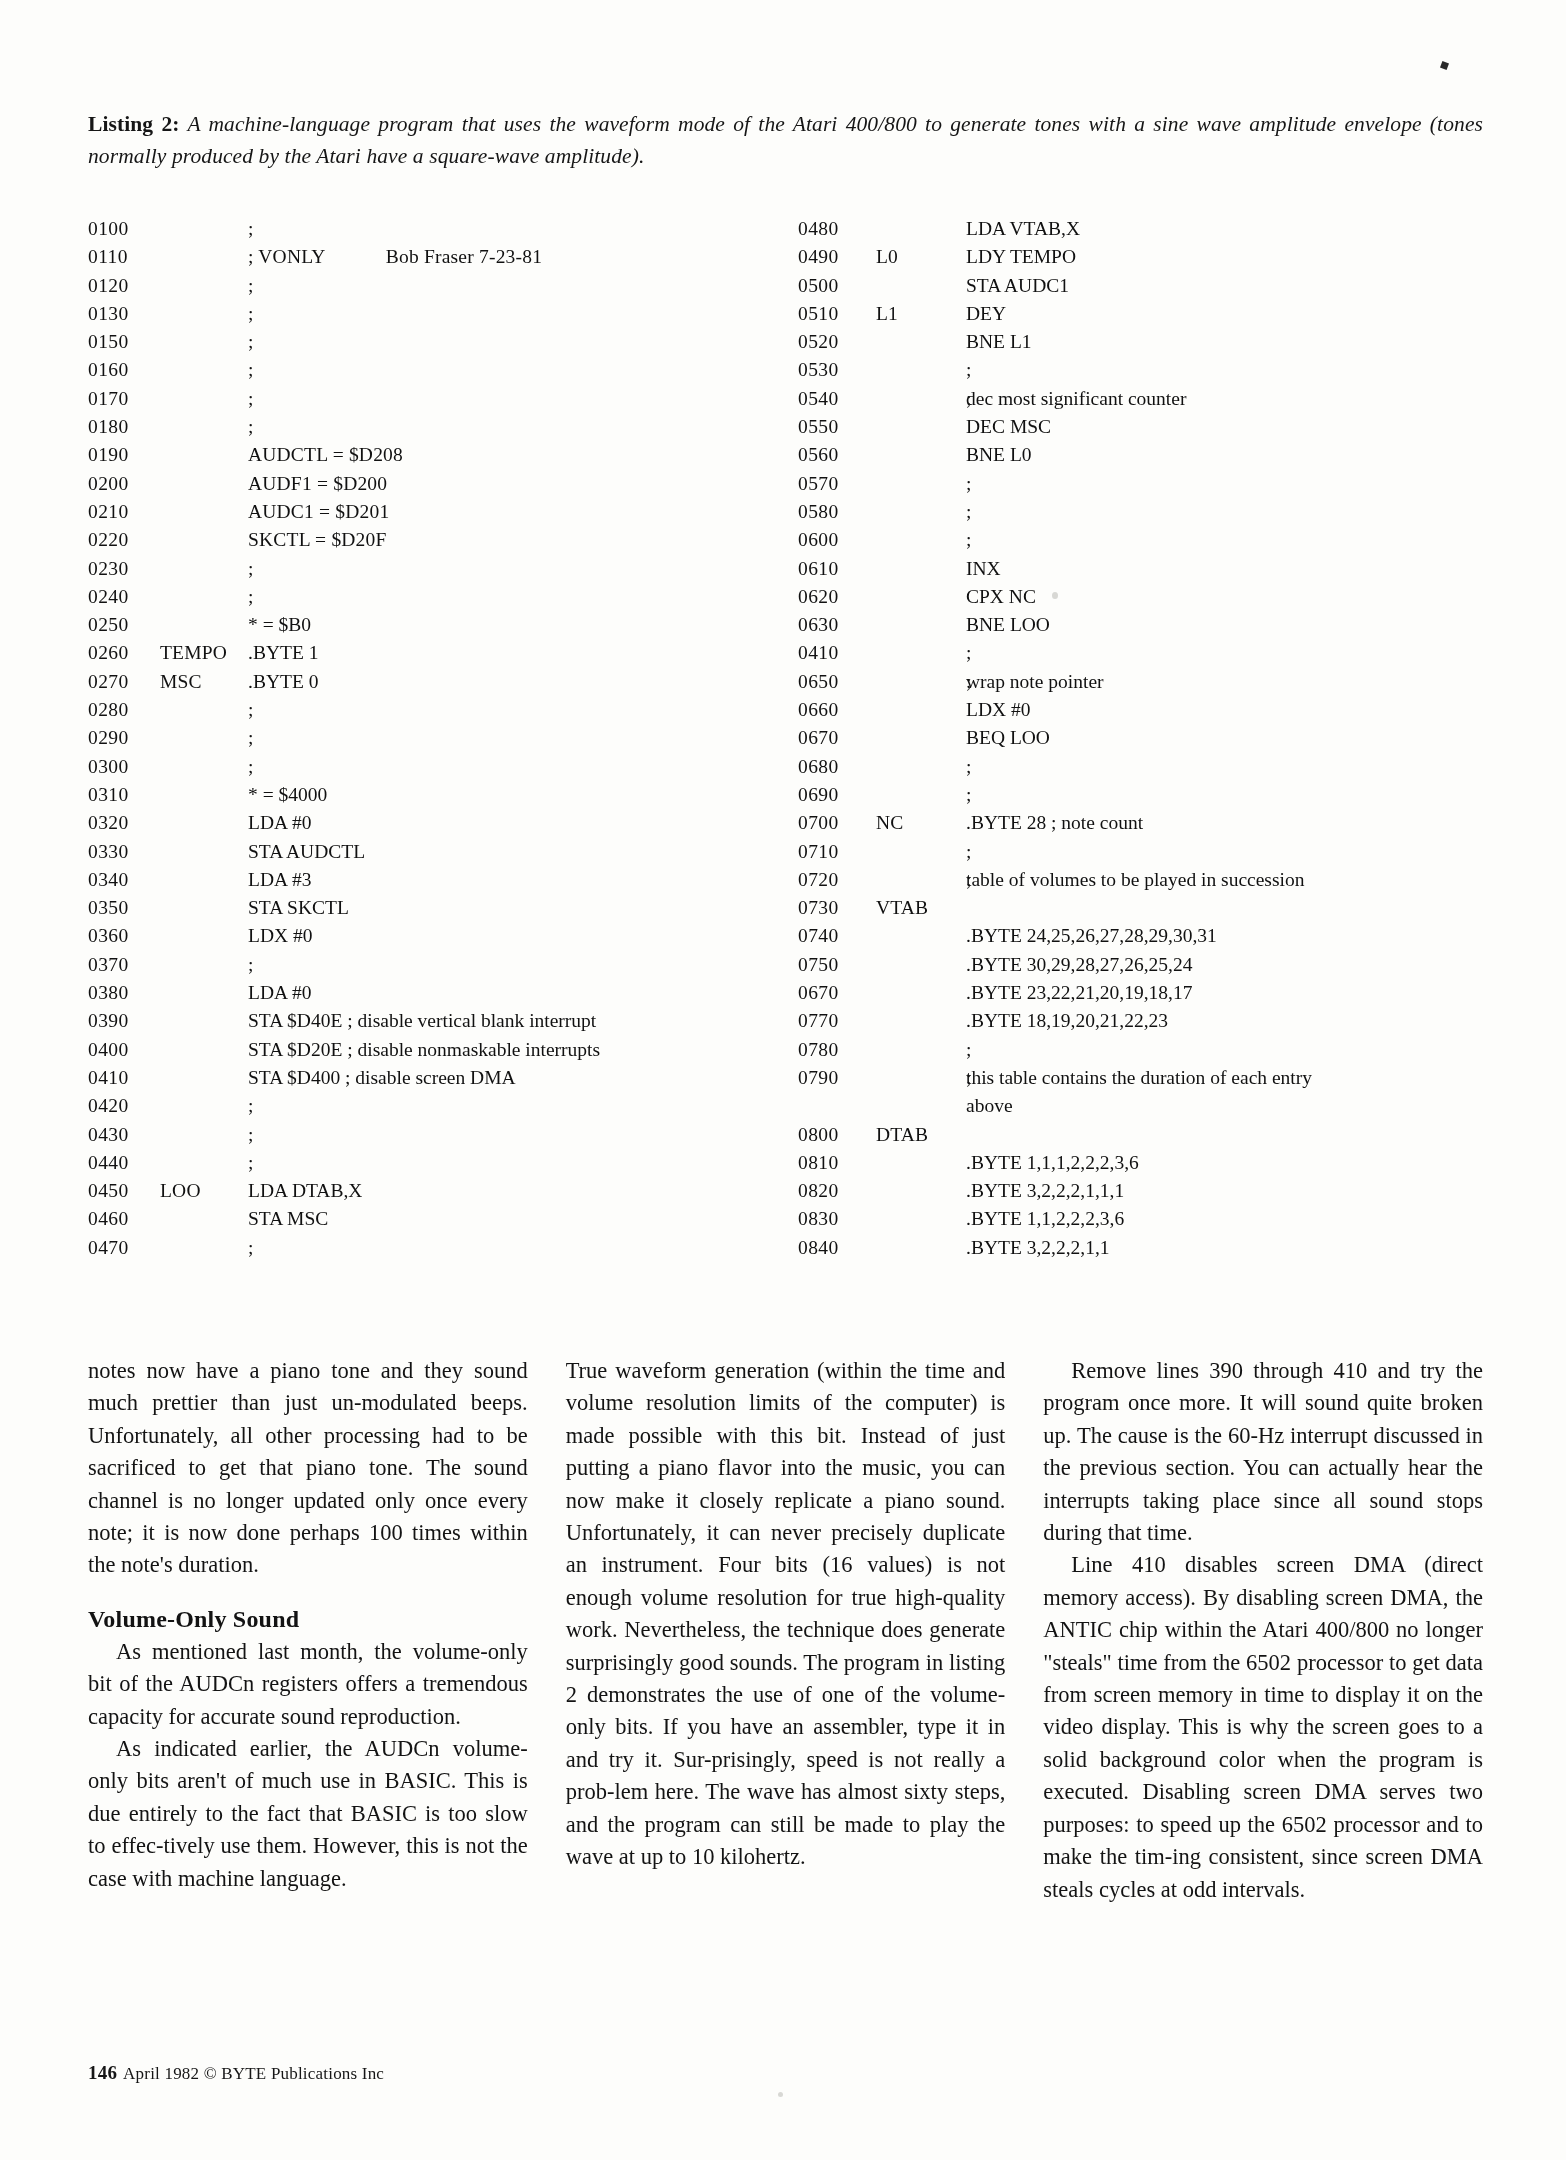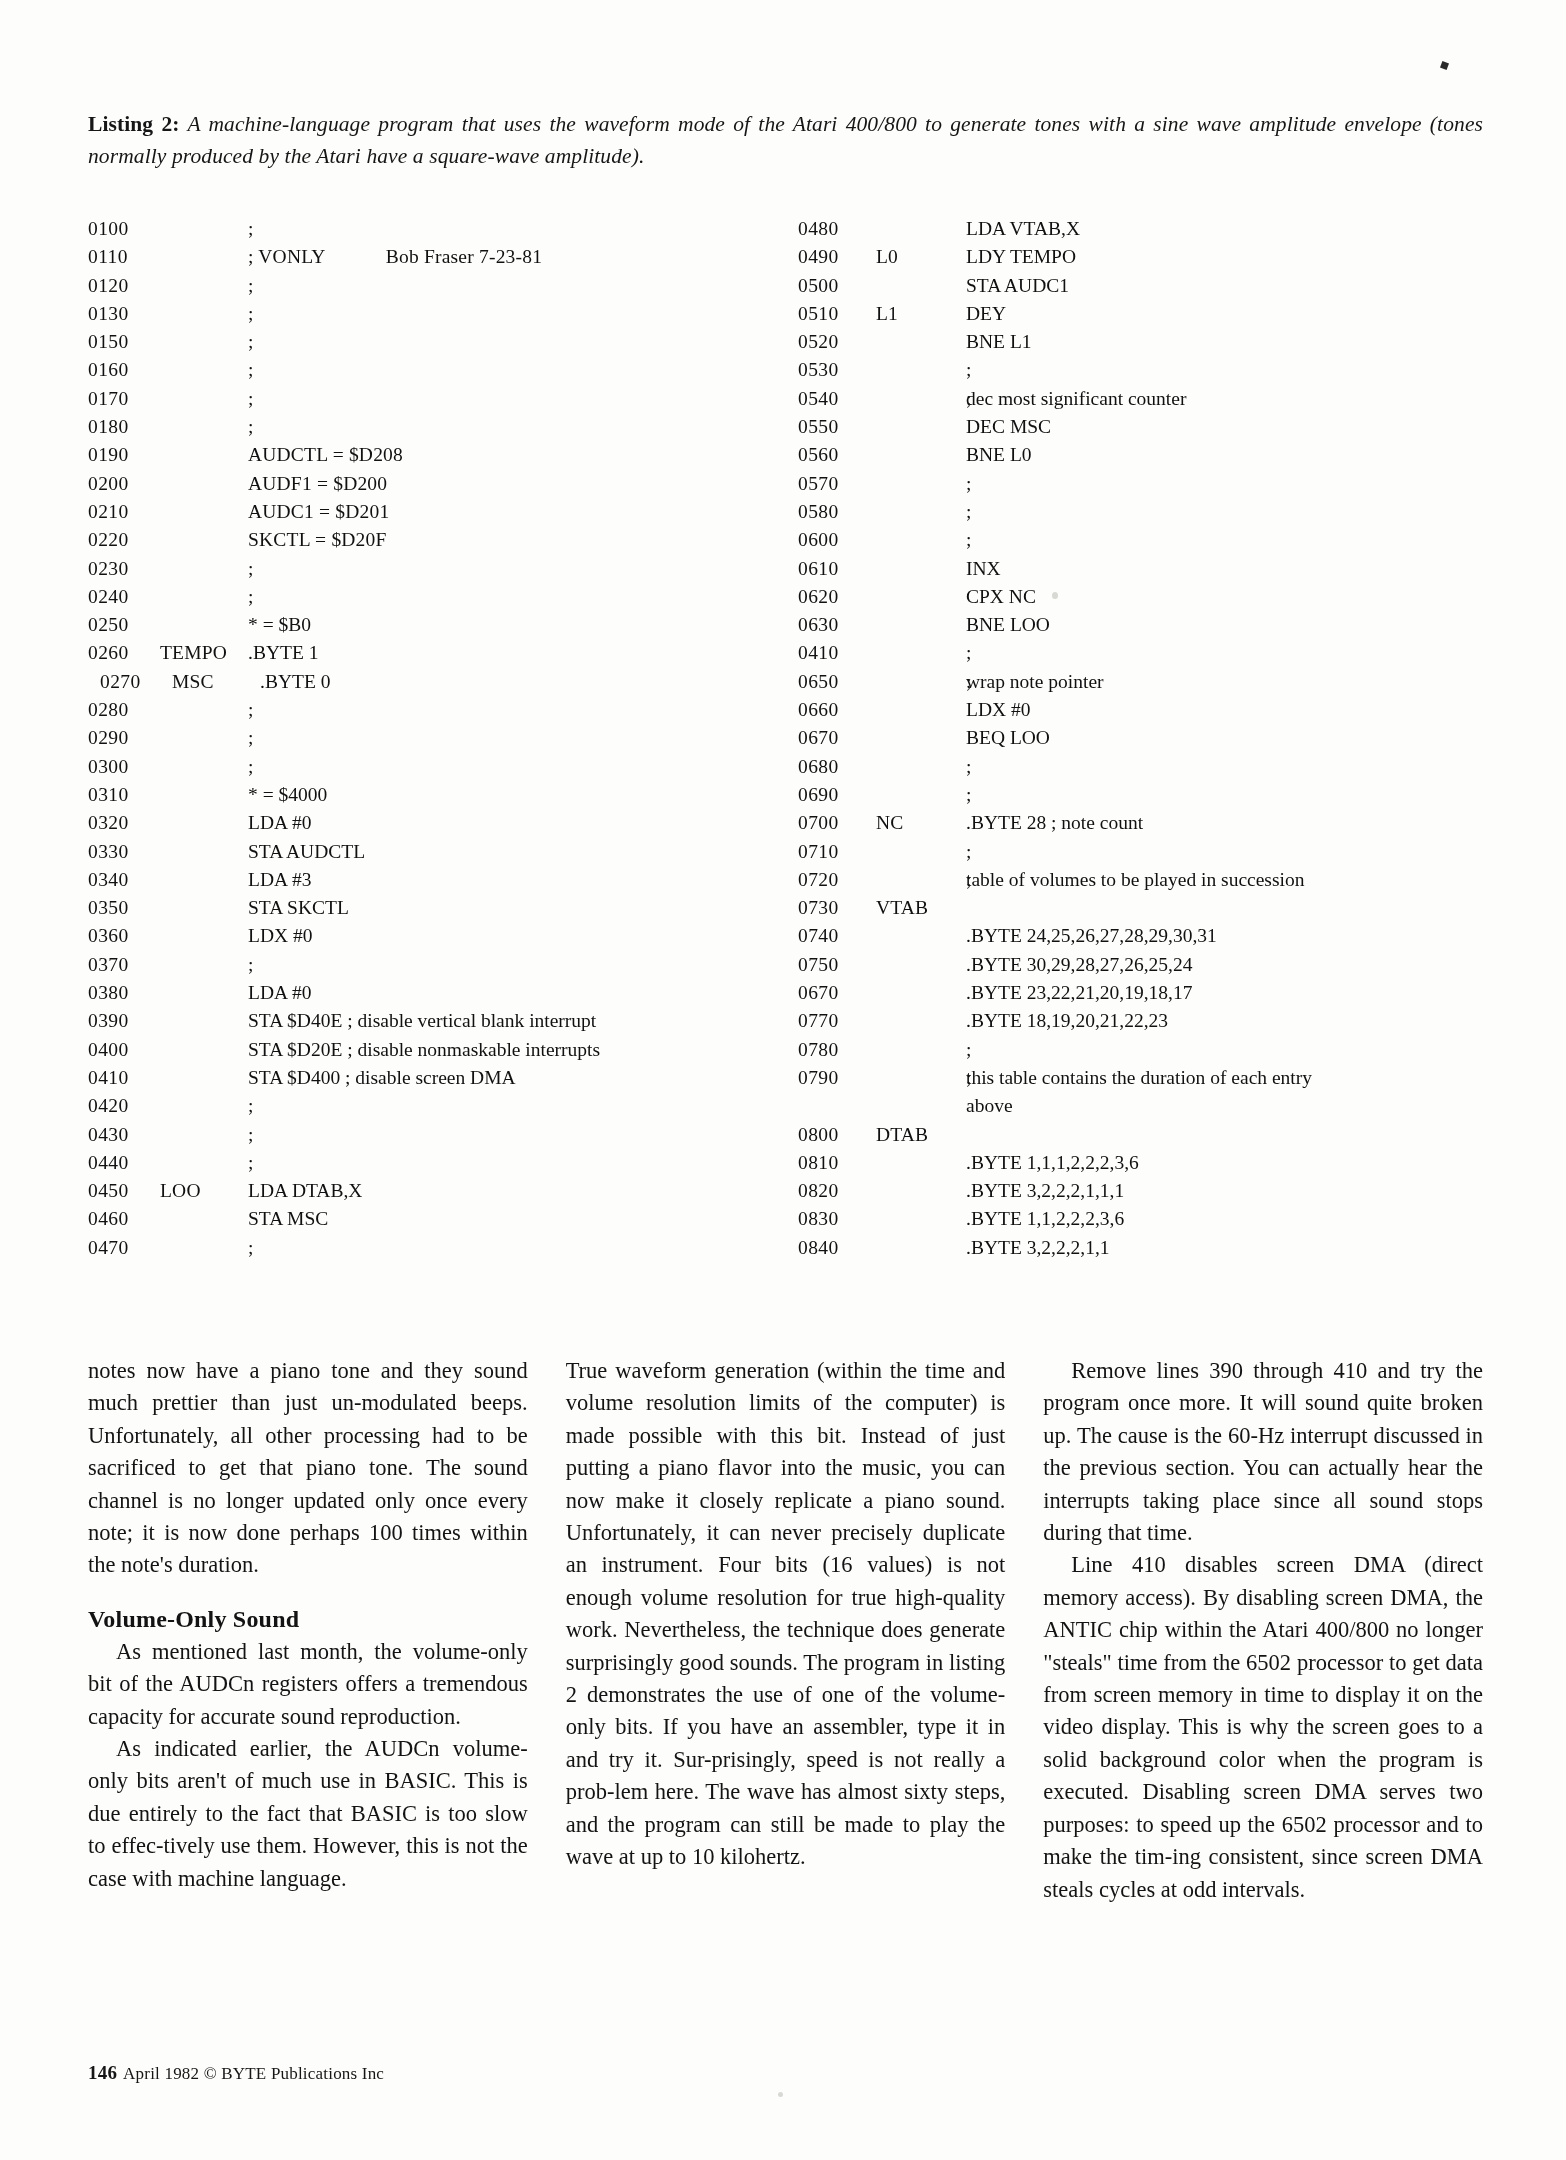--- a/index.html
+++ b/index.html
@@ -173,21 +173,21 @@
         <div class="lrow"><span class="lnum">0170</span><span class="llab"></span><span class="lop">;</span></div>
         <div class="lrow"><span class="lnum">0180</span><span class="llab"></span><span class="lop">;</span></div>
         <div class="lrow"><span class="lnum">0190</span><span class="llab"></span><span class="lop">AUDCTL = $D208</span></div>
         <div class="lrow"><span class="lnum">0200</span><span class="llab"></span><span class="lop">AUDF1 = $D200</span></div>
         <div class="lrow"><span class="lnum">0210</span><span class="llab"></span><span class="lop">AUDC1 = $D201</span></div>
         <div class="lrow"><span class="lnum">0220</span><span class="llab"></span><span class="lop">SKCTL = $D20F</span></div>
         <div class="lrow"><span class="lnum">0230</span><span class="llab"></span><span class="lop">;</span></div>
         <div class="lrow"><span class="lnum">0240</span><span class="llab"></span><span class="lop">;</span></div>
         <div class="lrow" style="position: relative;"><span class="lnum">0250</span><span class="llab"></span><span class="lop"></span><span class="cont" style="position: absolute; left: 160px; padding-left: 0px;">* = $B0</span></div>
         <div class="lrow" style="position: relative;"><span class="lnum">0260</span><span class="llab">TEMPO</span><span class="lop"></span><span class="cont" style="position: absolute; left: 160px; padding-left: 0px;">.BYTE 1</span></div>
-        <div class="lrow" style="position: relative; margin-left: 12px;"><span class="lnum">0270</span><span class="llab">MSC</span><span class="lop"></span><span class="cont" style="position: absolute; left: 160px; padding-left: 0px;">.BYTE 0</span></div>
+        <div class="lrow" style="position: relative;"><span class="lnum">0270</span><span class="llab">MSC</span><span class="lop"></span><span class="cont" style="position: absolute; left: 160px; padding-left: 0px;">.BYTE 0</span></div>
         <div class="lrow"><span class="lnum">0280</span><span class="llab"></span><span class="lop">;</span></div>
         <div class="lrow"><span class="lnum">0290</span><span class="llab"></span><span class="lop">;</span></div>
         <div class="lrow"><span class="lnum">0300</span><span class="llab"></span><span class="lop">;</span></div>
         <div class="lrow" style="position: relative;"><span class="lnum">0310</span><span class="llab"></span><span class="lop"></span><span class="cont" style="position: absolute; left: 160px; padding-left: 0px;">* = $4000</span></div>
         <div class="lrow" style="position: relative;"><span class="lnum">0320</span><span class="llab"></span><span class="lop"></span><span class="cont" style="position: absolute; left: 160px; padding-left: 0px;">LDA #0</span></div>
         <div class="lrow" style="position: relative;"><span class="lnum">0330</span><span class="llab"></span><span class="lop"></span><span class="cont" style="position: absolute; left: 160px; padding-left: 0px;">STA AUDCTL</span></div>
         <div class="lrow" style="position: relative;"><span class="lnum">0340</span><span class="llab"></span><span class="lop"></span><span class="cont" style="position: absolute; left: 160px; padding-left: 0px;">LDA #3</span></div>
         <div class="lrow" style="position: relative;"><span class="lnum">0350</span><span class="llab"></span><span class="lop"></span><span class="cont" style="position: absolute; left: 160px; padding-left: 0px;">STA SKCTL</span></div>
         <div class="lrow" style="position: relative;"><span class="lnum">0360</span><span class="llab"></span><span class="lop"></span><span class="cont" style="position: absolute; left: 160px; padding-left: 0px;">LDX #0</span></div>
         <div class="lrow"><span class="lnum">0370</span><span class="llab"></span><span class="lop">;</span></div>

